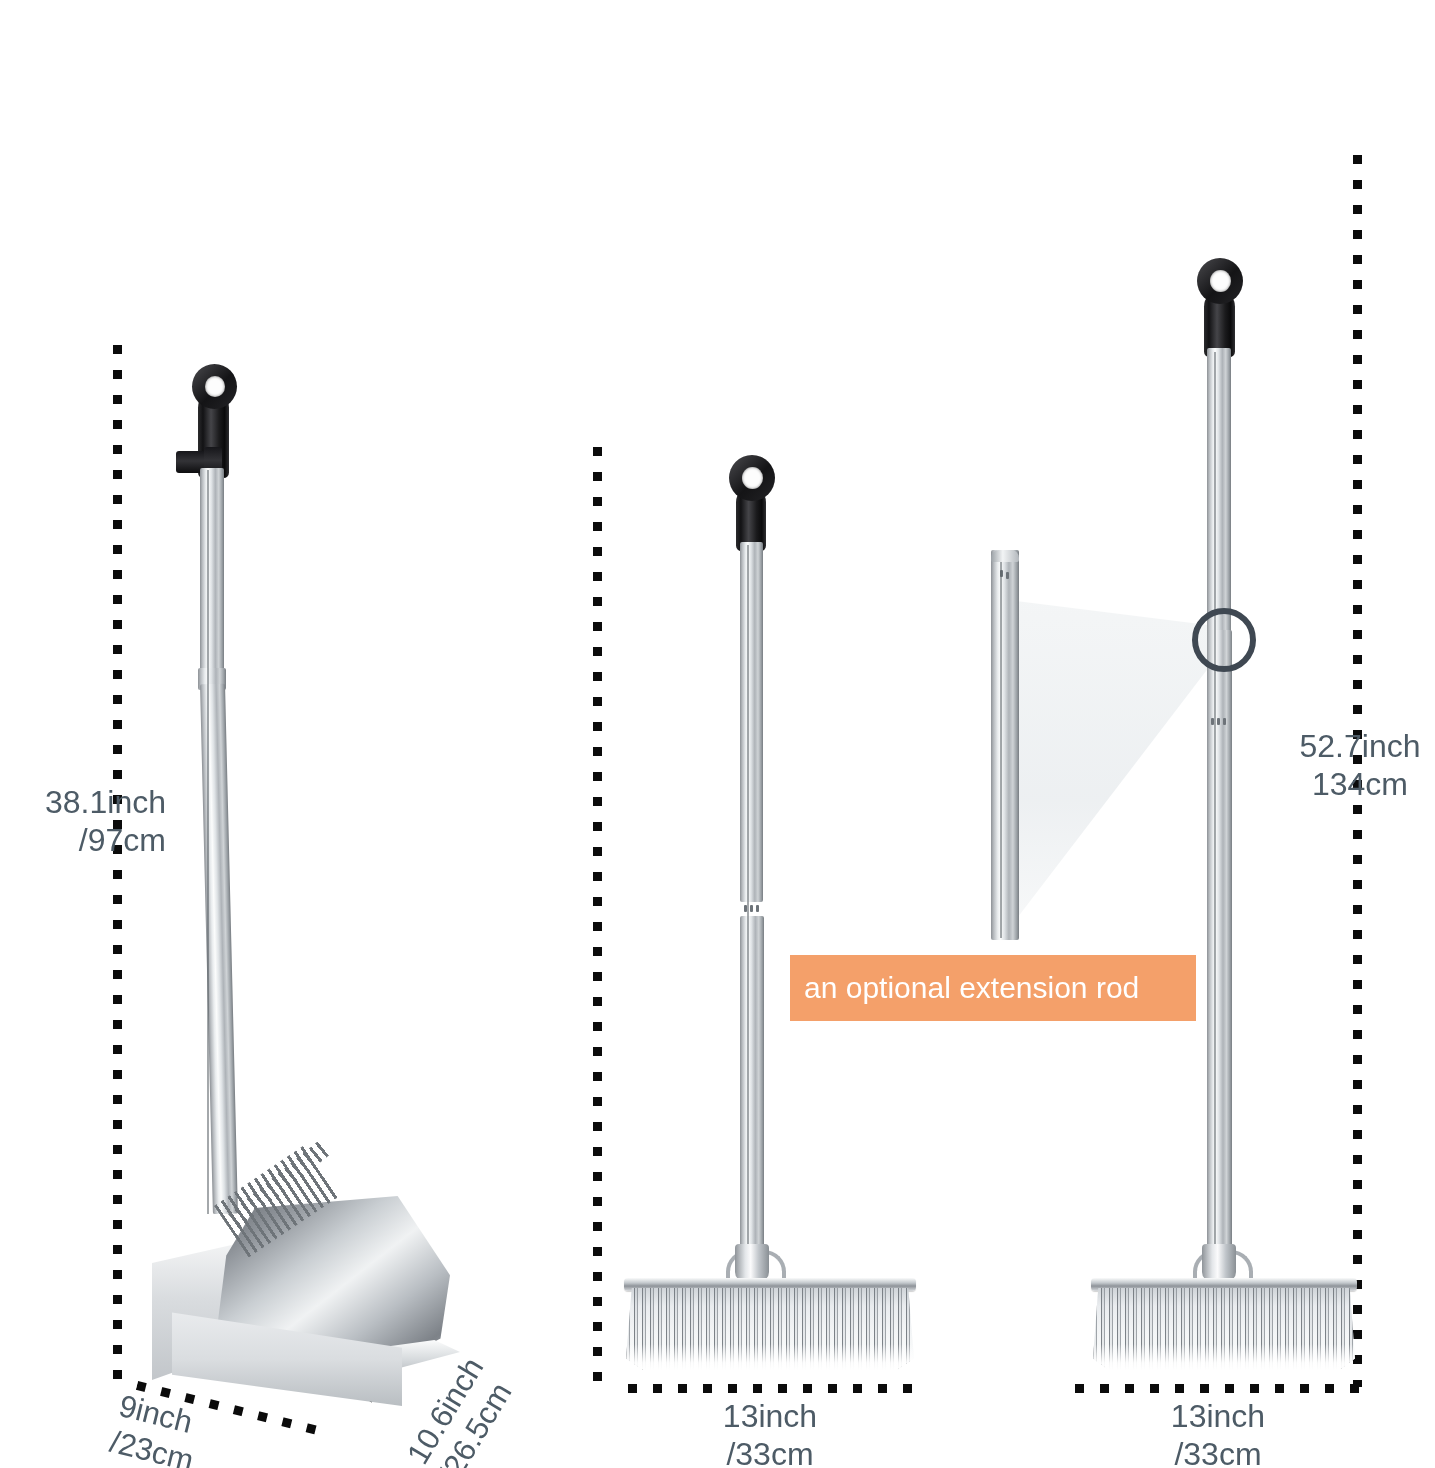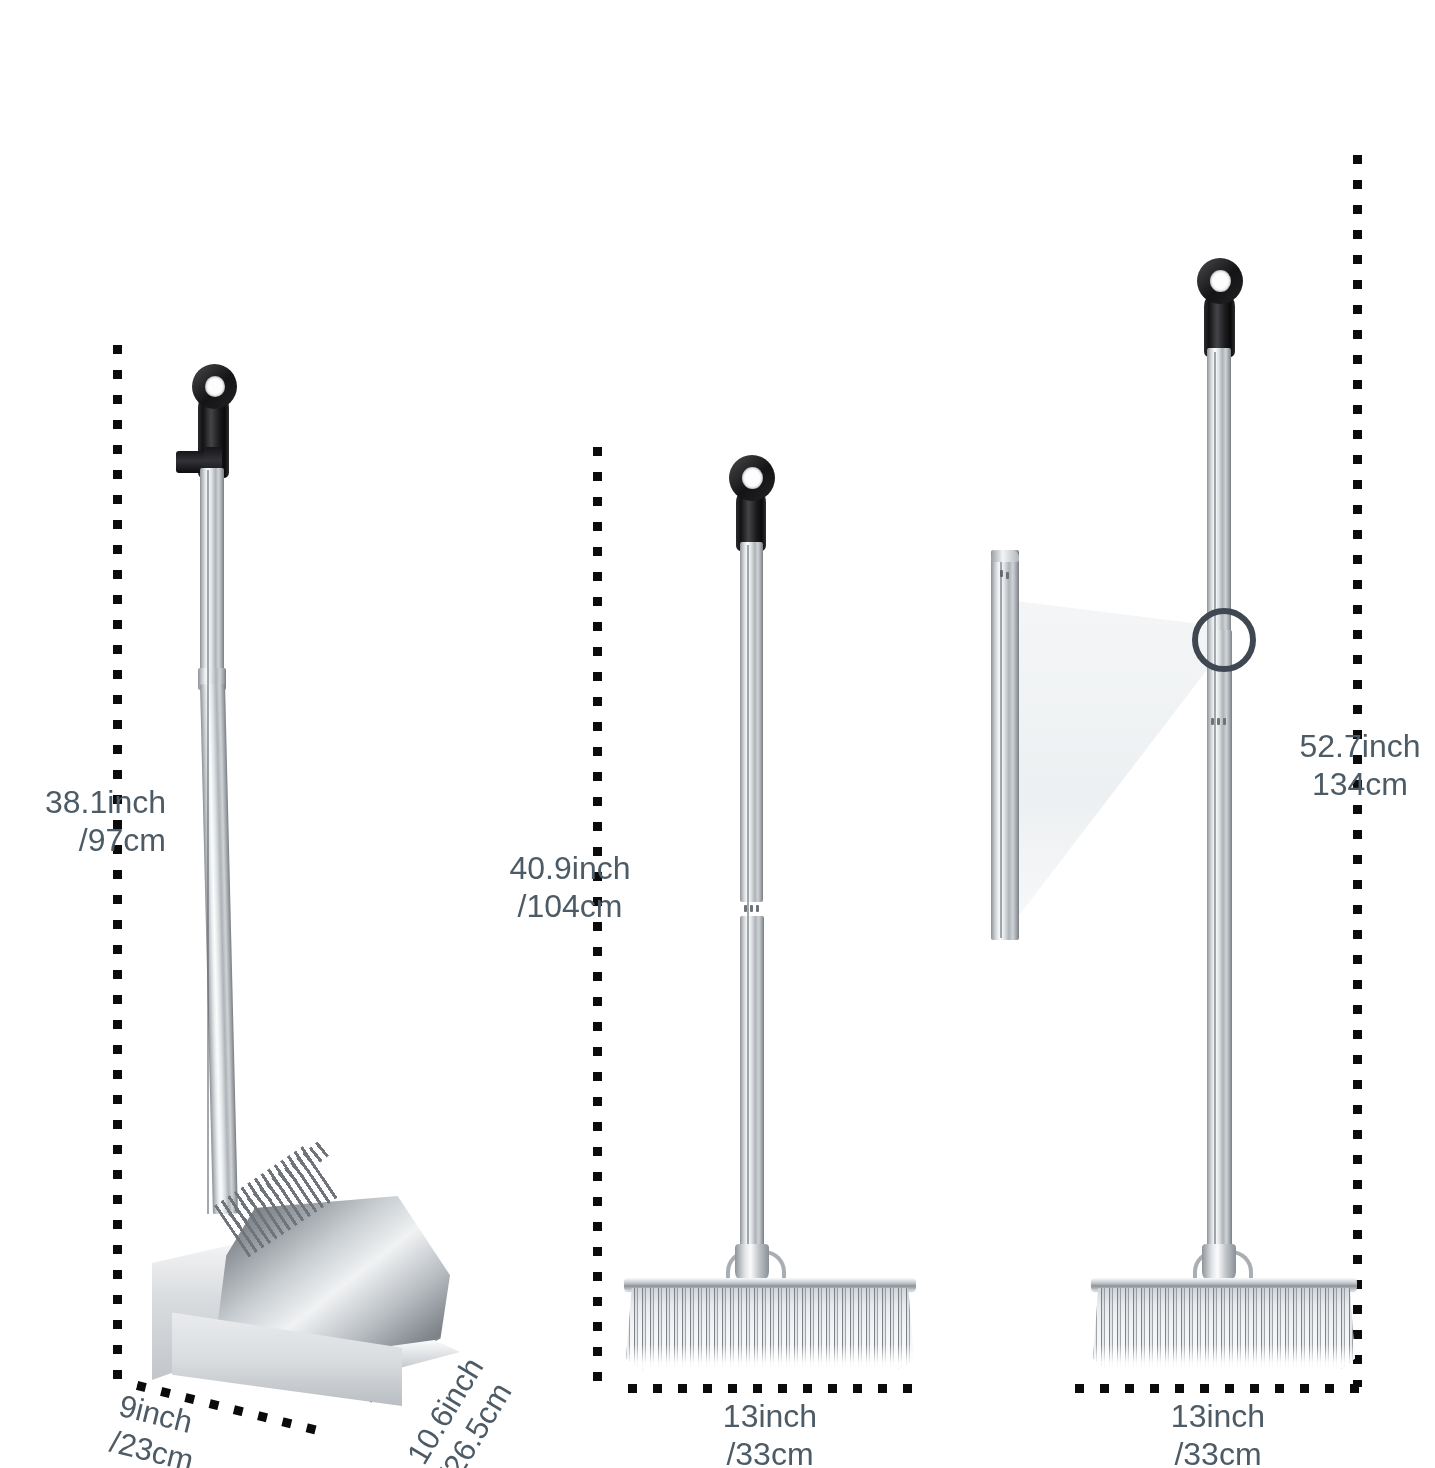--- a/index.html
+++ b/index.html
@@ -191,40 +191,41 @@
 
     <div class="yoke" style="left:726px;top:1250px;width:52px;height:34px;"></div>
     <div class="ferrule" style="left:735px;top:1244px;width:34px;height:38px;"></div>
     <div class="brace" style="left:624px;top:1278px;width:292px;height:13px;"></div>
     <div class="bristles" style="left:626px;top:1288px;width:288px;height:82px;
                 clip-path:polygon(2% 0%,98% 0%,100% 86%,94% 100%,6% 100%,0% 86%);">
       <div class="bristle-mask"></div>
     </div>
   </div>
 
-  <div class="dim c" style="left:470px;top:850px;width:200px;">40.9inch
-/104cm</div>
   <div class="dim c" style="left:670px;top:1398px;width:200px;">13inch
 /33cm</div>
 
   <div class="cone" style="left:1008px;top:600px;width:212px;height:330px;
               background:linear-gradient(to bottom,#f3f5f6 0%,#eceff1 60%,#f7f8f9 100%);
               clip-path:polygon(100% 8%,100% 16%,0% 100%,0% 0%);
               opacity:.95;"></div>
 
   <div class="pole" style="left:991px;top:550px;width:28px;height:390px;"></div>
   <div class="pole" style="left:991px;top:550px;width:28px;height:12px;
               background:linear-gradient(to right,#9aa0a5,#f2f4f5 42%,#b3b8bd);
               border-radius:8px 8px 2px 2px;"></div>
   <div class="pole-dots" style="left:1000px;top:570px;width:14px;height:10px;">
     <i style="left:0;top:0;"></i>
       <i style="left:6px;top:2px;"></i>
   </div>
   <div class="pole-seam" style="left:1000px;top:562px;width:2px;height:376px;"></div>
 
+  <div class="badge" style="left:790px;top:955px;width:406px;height:66px;">
+    <span>an optional extension rod</span>
+  </div>
 
   <div>
     <div class="grip" style="left:1204px;top:291px;width:31px;height:66px;">
       <div class="shaft"></div>
     </div>
     <div class="grip" style="left:1197px;top:258px;width:46px;height:48px;">
       <div class="loop" style="left:0;top:0;width:46px;height:46px;"></div>
       <div class="hole" style="left:13px;top:12px;width:21px;height:22px;"></div>
     </div>
 

